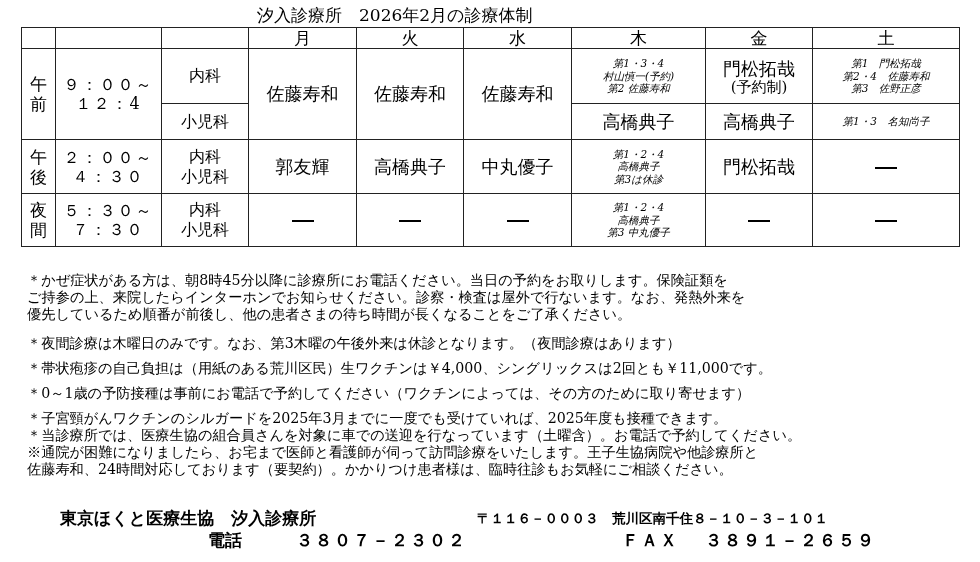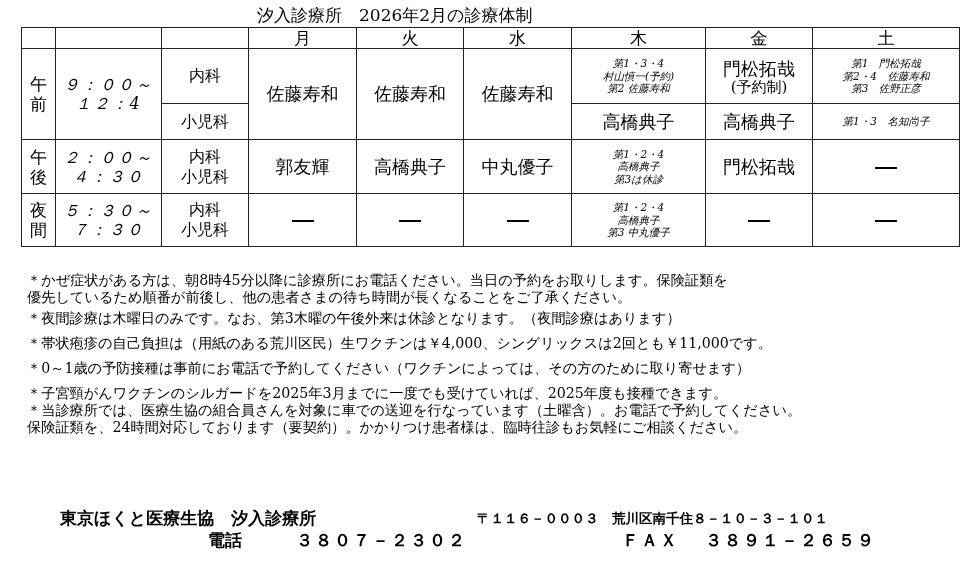--- a/index.html
+++ b/index.html
@@ -3,21 +3,21 @@
 <meta charset="utf-8">
 <style>
   html, body { margin:0; padding:0; background:#ffffff; }
   body { width:980px; height:562px; position:relative; overflow:hidden;
          font-family:"DejaVu Serif","Liberation Serif",serif; color:#000; }
   .title { position:absolute; left:257px; top:4px; font-size:17px; line-height:22px; letter-spacing:0px; white-space:nowrap; }
   table.sched { position:absolute; left:21px; top:27px; border-collapse:collapse; table-layout:fixed; }
   table.sched td { border:1.5px solid #222; padding:0; text-align:center; vertical-align:middle; overflow:hidden; }
   .hdr td { height:20px; font-size:17px; line-height:18px; }
   .per { font-size:17px; line-height:20px; }
-  .time { font-size:16px; line-height:19px; letter-spacing:2px; white-space:nowrap;font-style:italic; }
+  .time { font-size:16px; line-height:19px; letter-spacing:2px; white-space:nowrap; }
   .dept { font-size:16px; line-height:20px; }
   .big { font-size:18px; line-height:22px; white-space:nowrap; }
   .small { font-size:10.5px; line-height:12.5px; white-space:nowrap;font-style:italic; }
   .dash { display:inline-block; width:22px; height:2px; background:#000; vertical-align:middle; }
   .notes { position:absolute; left:27px; top:272px; width:940px; font-size:14.2px; white-space:nowrap; }
   .notes .l { line-height:17px; }
   .footer { position:absolute; left:0; top:502px; width:980px; font-family:"DejaVu Sans","Liberation Sans",sans-serif; font-weight:bold; }
   .f1 { position:absolute; white-space:nowrap; }
 </style>
 </head>
@@ -132,27 +132,29 @@
       <div>第3 中丸優子</div>
     </td>
     <td><span class="dash"></span></td>
     <td><span class="dash"></span></td>
   </tr>
 </tbody>
   </table>
 
 <div class="notes">
   <div class="l">＊かぜ症状がある方は、朝8時45分以降に診療所にお電話ください。当日の予約をお取りします。保険証類を</div>
+  <div class="l">ご持参の上、来院したらインターホンでお知らせください。診察・検査は屋外で行ないます。なお、発熱外来を</div>
   <div class="l">優先しているため順番が前後し、他の患者さまの待ち時間が長くなることをご了承ください。</div>
-  <div class="l" style="margin-top:4px">＊夜間診療は木曜日のみです。なお、第3木曜の午後外来は休診となります。（夜間診療はあります）</div>
+  <div class="l" style="margin-top:12px">＊夜間診療は木曜日のみです。なお、第3木曜の午後外来は休診となります。（夜間診療はあります）</div>
   <div class="l" style="margin-top:8px">＊帯状疱疹の自己負担は（用紙のある荒川区民）生ワクチンは￥4,000、シングリックスは2回とも￥11,000です。</div>
   <div class="l" style="margin-top:8px">＊0～1歳の予防接種は事前にお電話で予約してください（ワクチンによっては、その方のために取り寄せます）</div>
   <div class="l" style="margin-top:8px">＊子宮頸がんワクチンのシルガードを2025年3月までに一度でも受けていれば、2025年度も接種できます。</div>
   <div class="l" style="margin-top:0">＊当診療所では、医療生協の組合員さんを対象に車での送迎を行なっています（土曜含）。お電話で予約してください。</div>
-  <div class="l">保険証類を、24時間対応しております（要契約）。かかりつけ患者様は、臨時往診もお気軽にご相談ください。</div>
+  <div class="l">※通院が困難になりましたら、お宅まで医師と看護師が伺って訪問診療をいたします。王子生協病院や他診療所と</div>
+  <div class="l">佐藤寿和、24時間対応しております（要契約）。かかりつけ患者様は、臨時往診もお気軽にご相談ください。</div>
 </div>
 
 <div class="footer">
   <div class="f1" style="left:60px;top:5px;font-size:17px">東京ほくと医療生協　汐入診療所</div>
   <div class="f1" style="left:477px;top:8px;font-size:13.5px">〒１１６－０００３　荒川区南千住８－１０－３－１０１</div>
   <div class="f1" style="left:208px;top:27px;font-size:17px">電話</div>
   <div class="f1" style="left:296px;top:27px;font-size:17px;letter-spacing:2px">３８０７－２３０２</div>
   <div class="f1" style="left:622px;top:27px;font-size:17px;letter-spacing:2px">ＦＡＸ</div>
   <div class="f1" style="left:705px;top:27px;font-size:17px;letter-spacing:2px">３８９１－２６５９</div>
 </div>

